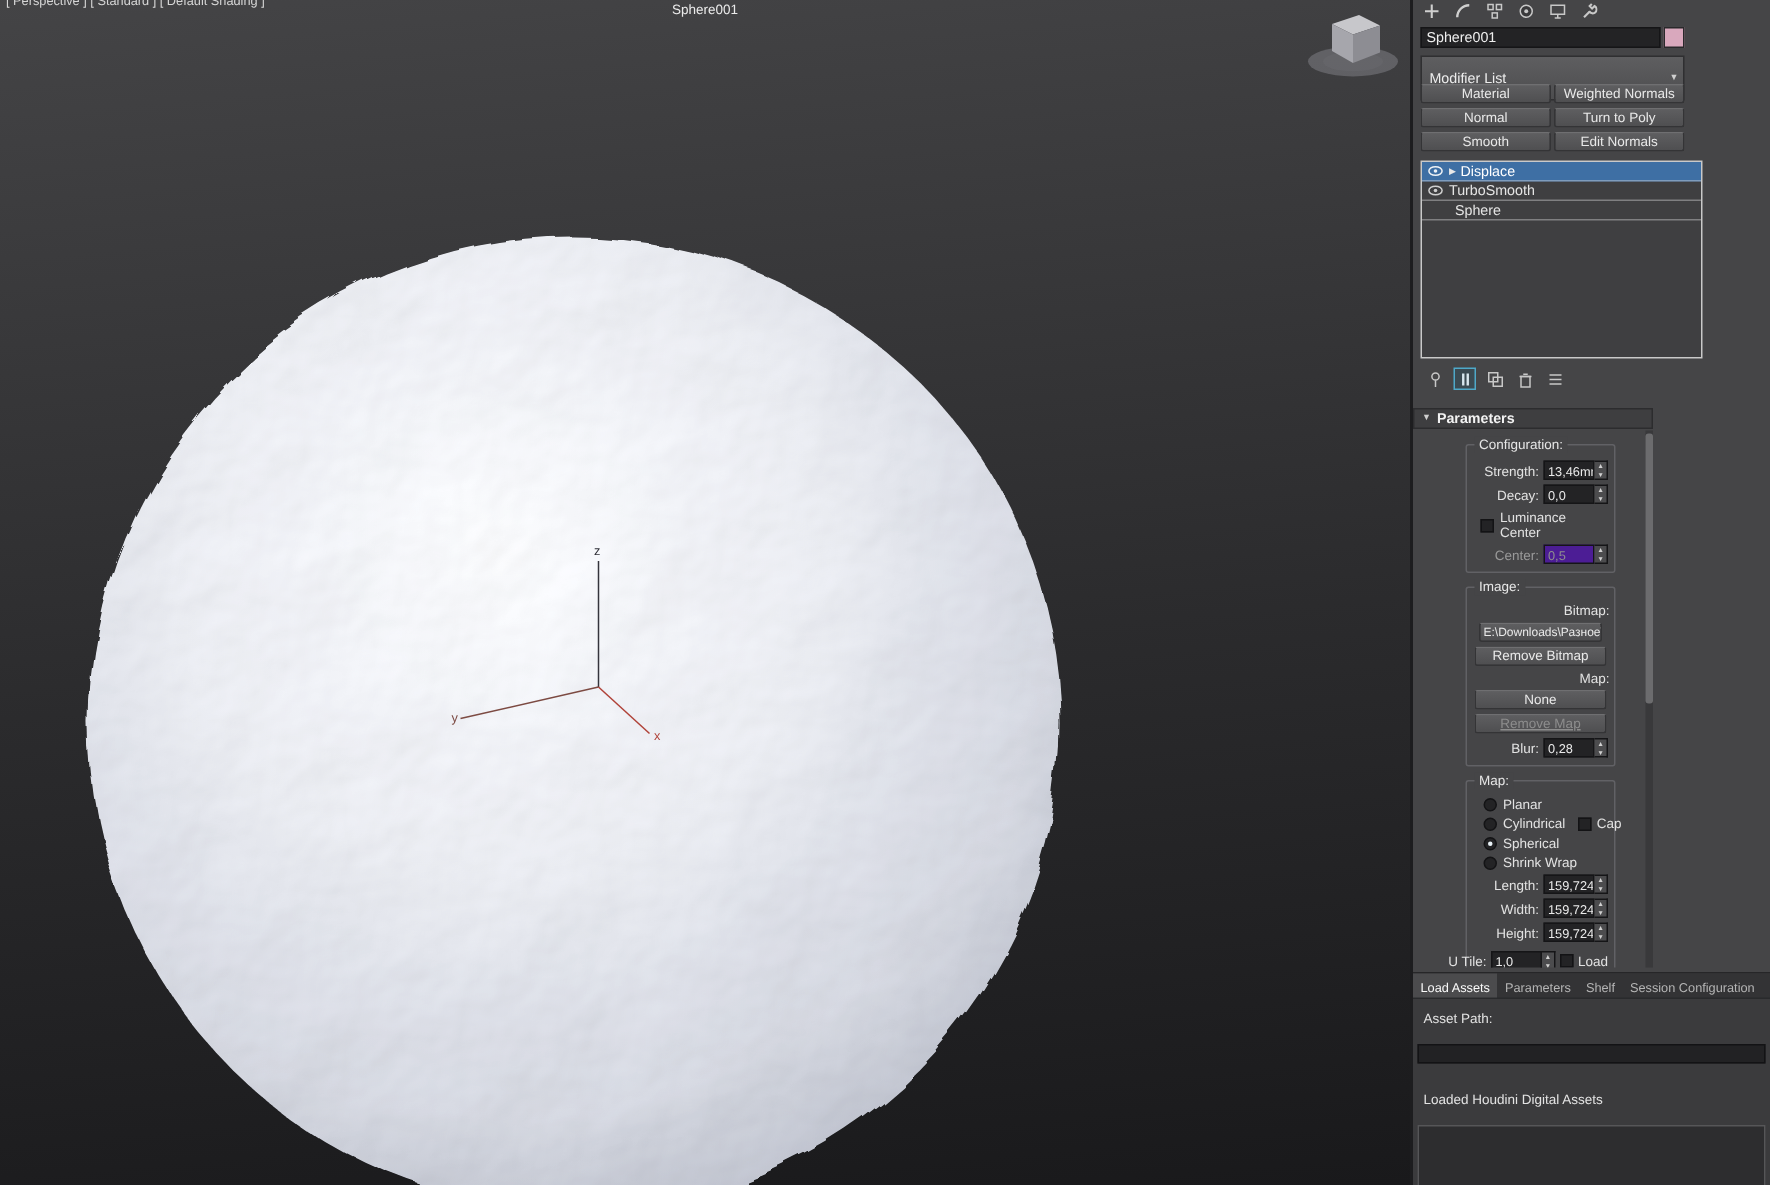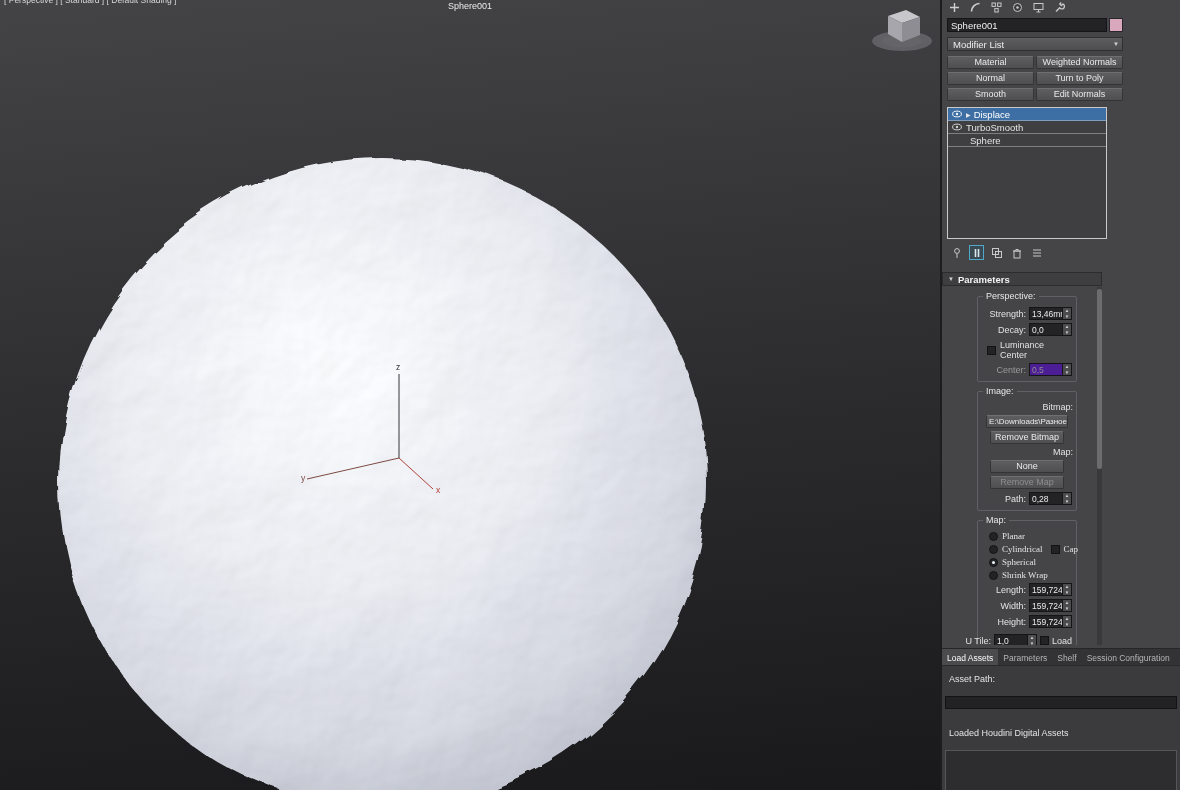--- a/index.html
+++ b/index.html
@@ -19,32 +19,32 @@
 
   
   .cpanel { position:absolute; left:942px; top:0; width:238px; height:648px; background:#454547; color:#e2e2e2; }
   .cptabs { position:absolute; left:6px; top:1px; height:13px; display:flex; gap:9px; align-items:center; }
   .cptab { width:12px; height:12px; display:flex; align-items:center; justify-content:center; }
 
   .name-row { position:absolute; left:5px; top:18px; width:176px; height:14px; display:flex; gap:2px; }
   .obj-name { flex:1; background:#232325; border:1px solid #151517; color:#efefef; font-size:9.5px; height:14px; padding:0 3px; font-family:inherit; }
   .swatch { width:14px; height:14px; border:1px solid #29292b; }
 
-  .modlist { position:absolute; left:5px; top:37px; width:176px; height:14px;
+  .modlist { position:absolute; left:5px; top:37px; width:176px; height:30px;
     background:linear-gradient(#5e5e60,#4d4d4f); border:1px solid #2f2f31;
     display:flex; align-items:center; justify-content:space-between; padding:0 3px 0 5px; font-size:9.5px; color:#ededed; }
   .ddarrow { font-size:6px; color:#cfcfcf; }
 
   .btn-grid { position:absolute; left:5px; top:56px; width:176px; display:grid; grid-template-columns:1fr 1fr; gap:3px 2px; }
   .btn { background:linear-gradient(#5e5e60,#4f4f51); border:1px solid #343436; border-top-color:#6f6f71;
     color:#e9e9e9; font-size:9px; height:13px; line-height:11px; text-align:center; border-radius:2px;
     overflow:hidden; white-space:nowrap; }
-  .btn.dis { color:#8d8d8d; }
-
-  .stack { position:absolute; left:5px; top:107px; width:160px; height:132px; background:#3f3f41;
+  .btn.dis { color:#8d8d8d;text-decoration:underline; }
+
+  .stack { position:absolute; left:5px; top:107px; width:188px; height:132px; background:#3f3f41;
     border:1px solid #c9c9c9; font-size:9.5px; color:#e4e4e4; overflow:hidden;text-align:right; }
   .srow { display:flex; align-items:center; height:13px; padding-left:3px; gap:3px;
     border-bottom:1px solid rgba(225,225,225,0.4); }
   .srow.sel { background:#3e6fa4; color:#ffffff; }
   .srow .xarrow { font-size:6px; color:#e8e8e8; }
   .srow.base { padding-left:22px; }
   .eye { width:12px; display:flex; justify-content:center; }
 
   .stools { position:absolute; left:7px; top:245px; display:flex; align-items:center; gap:5px; }
   .tool { width:15px; height:15px; display:flex; align-items:center; justify-content:center; }
@@ -68,23 +68,23 @@
   .arrows { display:inline-flex; flex-direction:column; width:9px; height:13px; background:#4c4c4e;
     border:1px solid #151517; border-left:none; }
   .au,.ad { font-size:4.5px; line-height:6px; color:#d2d2d2; text-align:center; height:6px; }
   .dis-row .val { color:#8f8f8f; background:#4c1d95; }
   .dis-row .plabel { color:#9a9a9a; }
   .chk { width:9px; height:9px; background:#232325; border:1px solid #131315; display:inline-block; flex:none; }
   .rad { width:9px; height:9px; border-radius:50%; background:#232325; border:1px solid #131315; display:inline-block; position:relative; flex:none; }
   .rad.sel::after { content:""; position:absolute; left:2px; top:2px; width:3px; height:3px; border-radius:50%; background:#eaf3f8; }
   .crow { display:flex; align-items:center; gap:4px; margin:4px 0 0 6px; font-size:9px; }
   .lrow { margin:3px 0 0 3px; font-size:9px; text-align:right; }
-  .cbtn { display:block; margin:3px auto 0; width:74px; }
+  .cbtn { display:block; margin:3px auto 0; width:88px; }
   .pathbtn { width:82px; font-size:8px; text-align:left; padding:0 2px; }
-  .rrow { display:flex; align-items:flex-end; gap:4px; margin:3px 2px 0 8px; font-size:9px;font-family:Liberation Serif, serif; }
+  .rrow { display:flex; align-items:flex-end; gap:4px; margin:3px 2px 0 8px; font-size:9px; }
   .rrow .gap { flex:1; }
 
   
   .hpanel { position:absolute; left:942px; top:648px; width:238px; height:166px; background:#3b3b3d;
     border-top:1px solid #262628; font-size:9.5px; color:#e3e3e3; }
   .htabs { display:flex; height:17px; background:#333335; border-bottom:1px solid #292a2c; align-items:stretch; }
   .htab { padding:4px 5px 0; color:#b5b5b5; font-size:8.5px; white-space:nowrap; }
   .htab.active { background:#4b4b4d; color:#fafafa; }
   .hlabel { margin:8px 0 12px 7px; font-size:9px; }
   .hinput { display:block; margin:3px 3px 0; width:calc(100% - 6px); height:13px; background:#222224;
@@ -257,21 +257,21 @@
     </div>
 
     <div class="rhead">
       <span class="rtri">▼</span>
       <span>Parameters</span>
     </div>
 
     <div class="rbody">
 
       <div class="group">
-        <span class="legend">Perspective:</span>
+        <span class="legend">Configuration:</span>
         <div class="prow">
           <span class="plabel">Strength:</span>
           <span class="spin">
             <span class="val">13,46mm</span>
             <span class="arrows">
                 <span class="au">▲</span>
                 <span class="ad">▼</span>
               </span>
           </span>
         </div>
@@ -303,21 +303,21 @@
 
       <div class="group">
         <span class="legend">Image:</span>
         <div class="lrow">Bitmap:</div>
         <div class="btn cbtn pathbtn">E:\Downloads\Разное\З</div>
         <div class="btn cbtn">Remove Bitmap</div>
         <div class="lrow">Map:</div>
         <div class="btn cbtn">None</div>
         <div class="btn cbtn dis">Remove Map</div>
         <div class="prow">
-          <span class="plabel">Path:</span>
+          <span class="plabel">Blur:</span>
           <span class="spin">
             <span class="val">0,28</span>
             <span class="arrows">
                 <span class="au">▲</span>
                 <span class="ad">▼</span>
               </span>
           </span>
         </div>
       </div>
 

